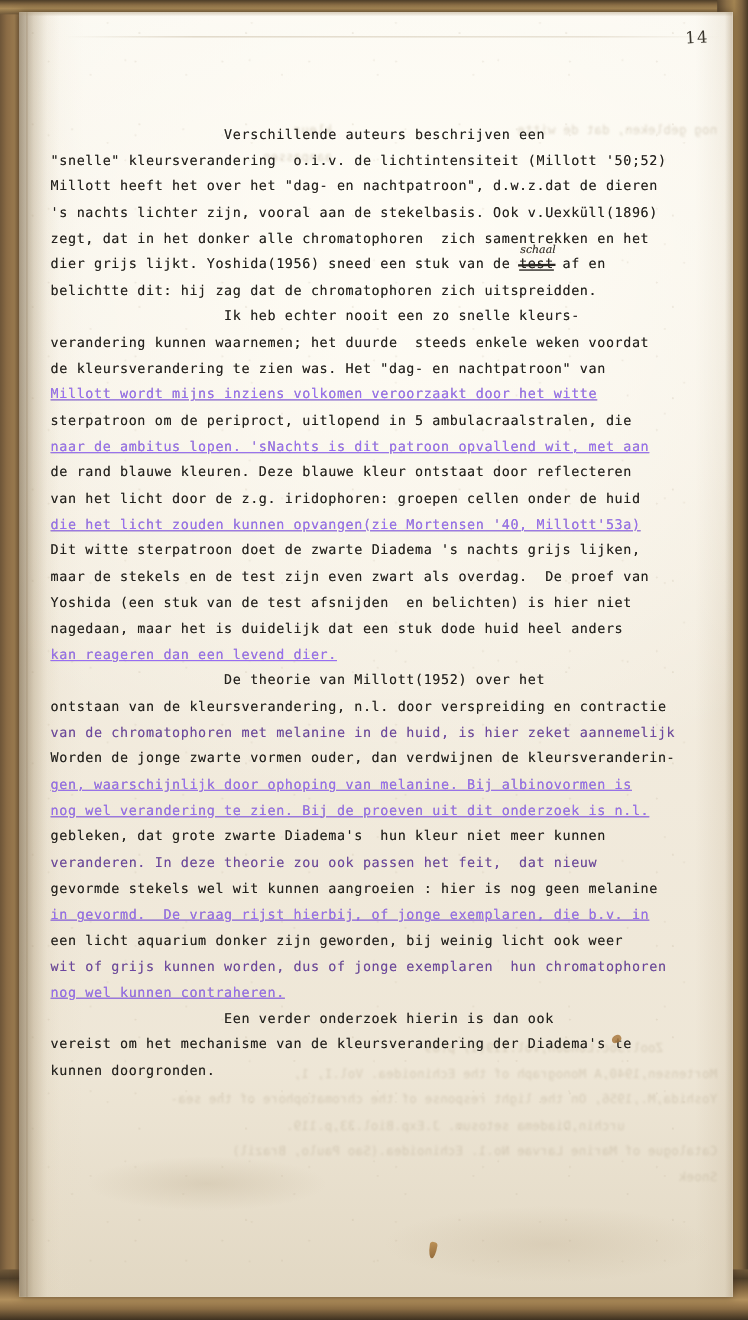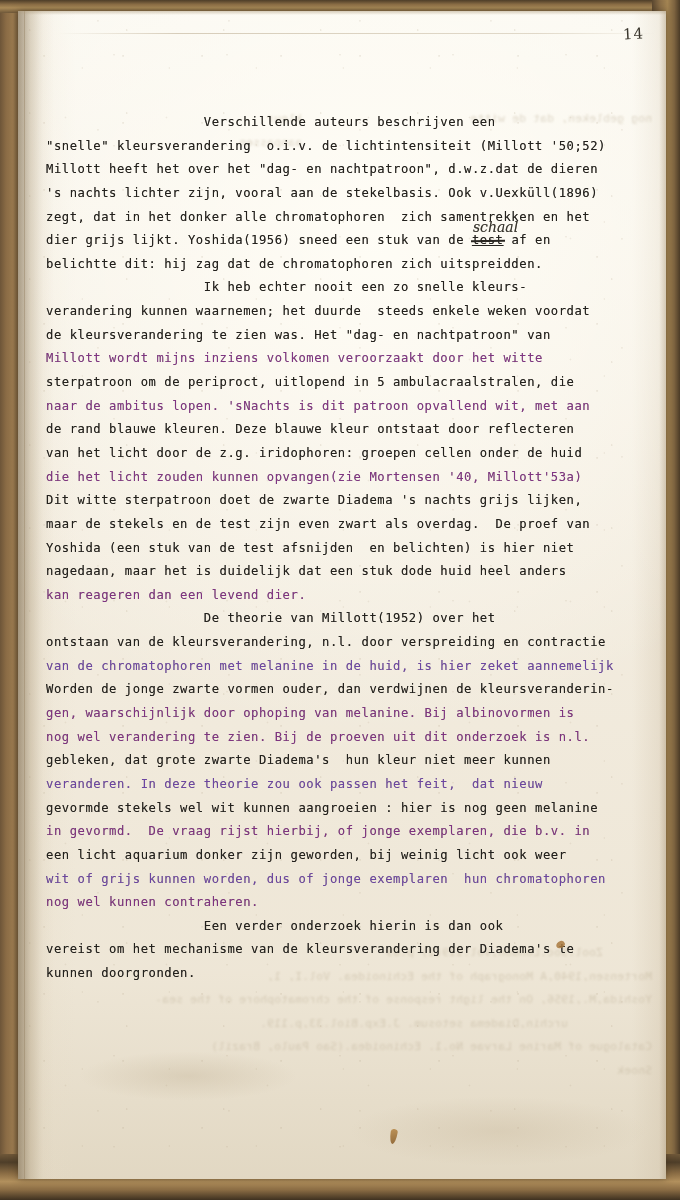--- a/index.html
+++ b/index.html
@@ -142,21 +142,21 @@
     letter-spacing: .55px;
     color: #23211d;
     white-space: pre;
     text-shadow: 0 0 .45px rgba(40,36,30,.5);
   }
   .tline {
     position: relative;
     height: 23.65px;
     
   }
-  .tline.light   { color: #701a75; opacity: .88; }
+  .tline.light   { color: #8b5cf6; opacity: .88; text-decoration: underline; }
   .tline.lighter { color: #4c1d95; opacity: .80; }
 
   .u { text-underline-offset: 2.5px; }
 
   
   .strike-wrap {
     position: relative;
     display: inline-block;
   }
   .strike-wrap .struck {
@@ -171,21 +171,21 @@
     height: 2.1px;
     background: #2a2722;
     transform: rotate(-0.6deg);
   }
   .handcorr {
     position: absolute;
     left: 1px;
     top: -13px;
     font-family: "DejaVu Serif", "Liberation Serif", serif;
     font-style: italic;
-    font-size: 14px;
+    font-size: 10px;
     letter-spacing: 0;
     color: #3a372f;
     white-space: nowrap;
   }
 
   
   .folio {
     position: absolute;
     right: 22px;
     top: 14px;

